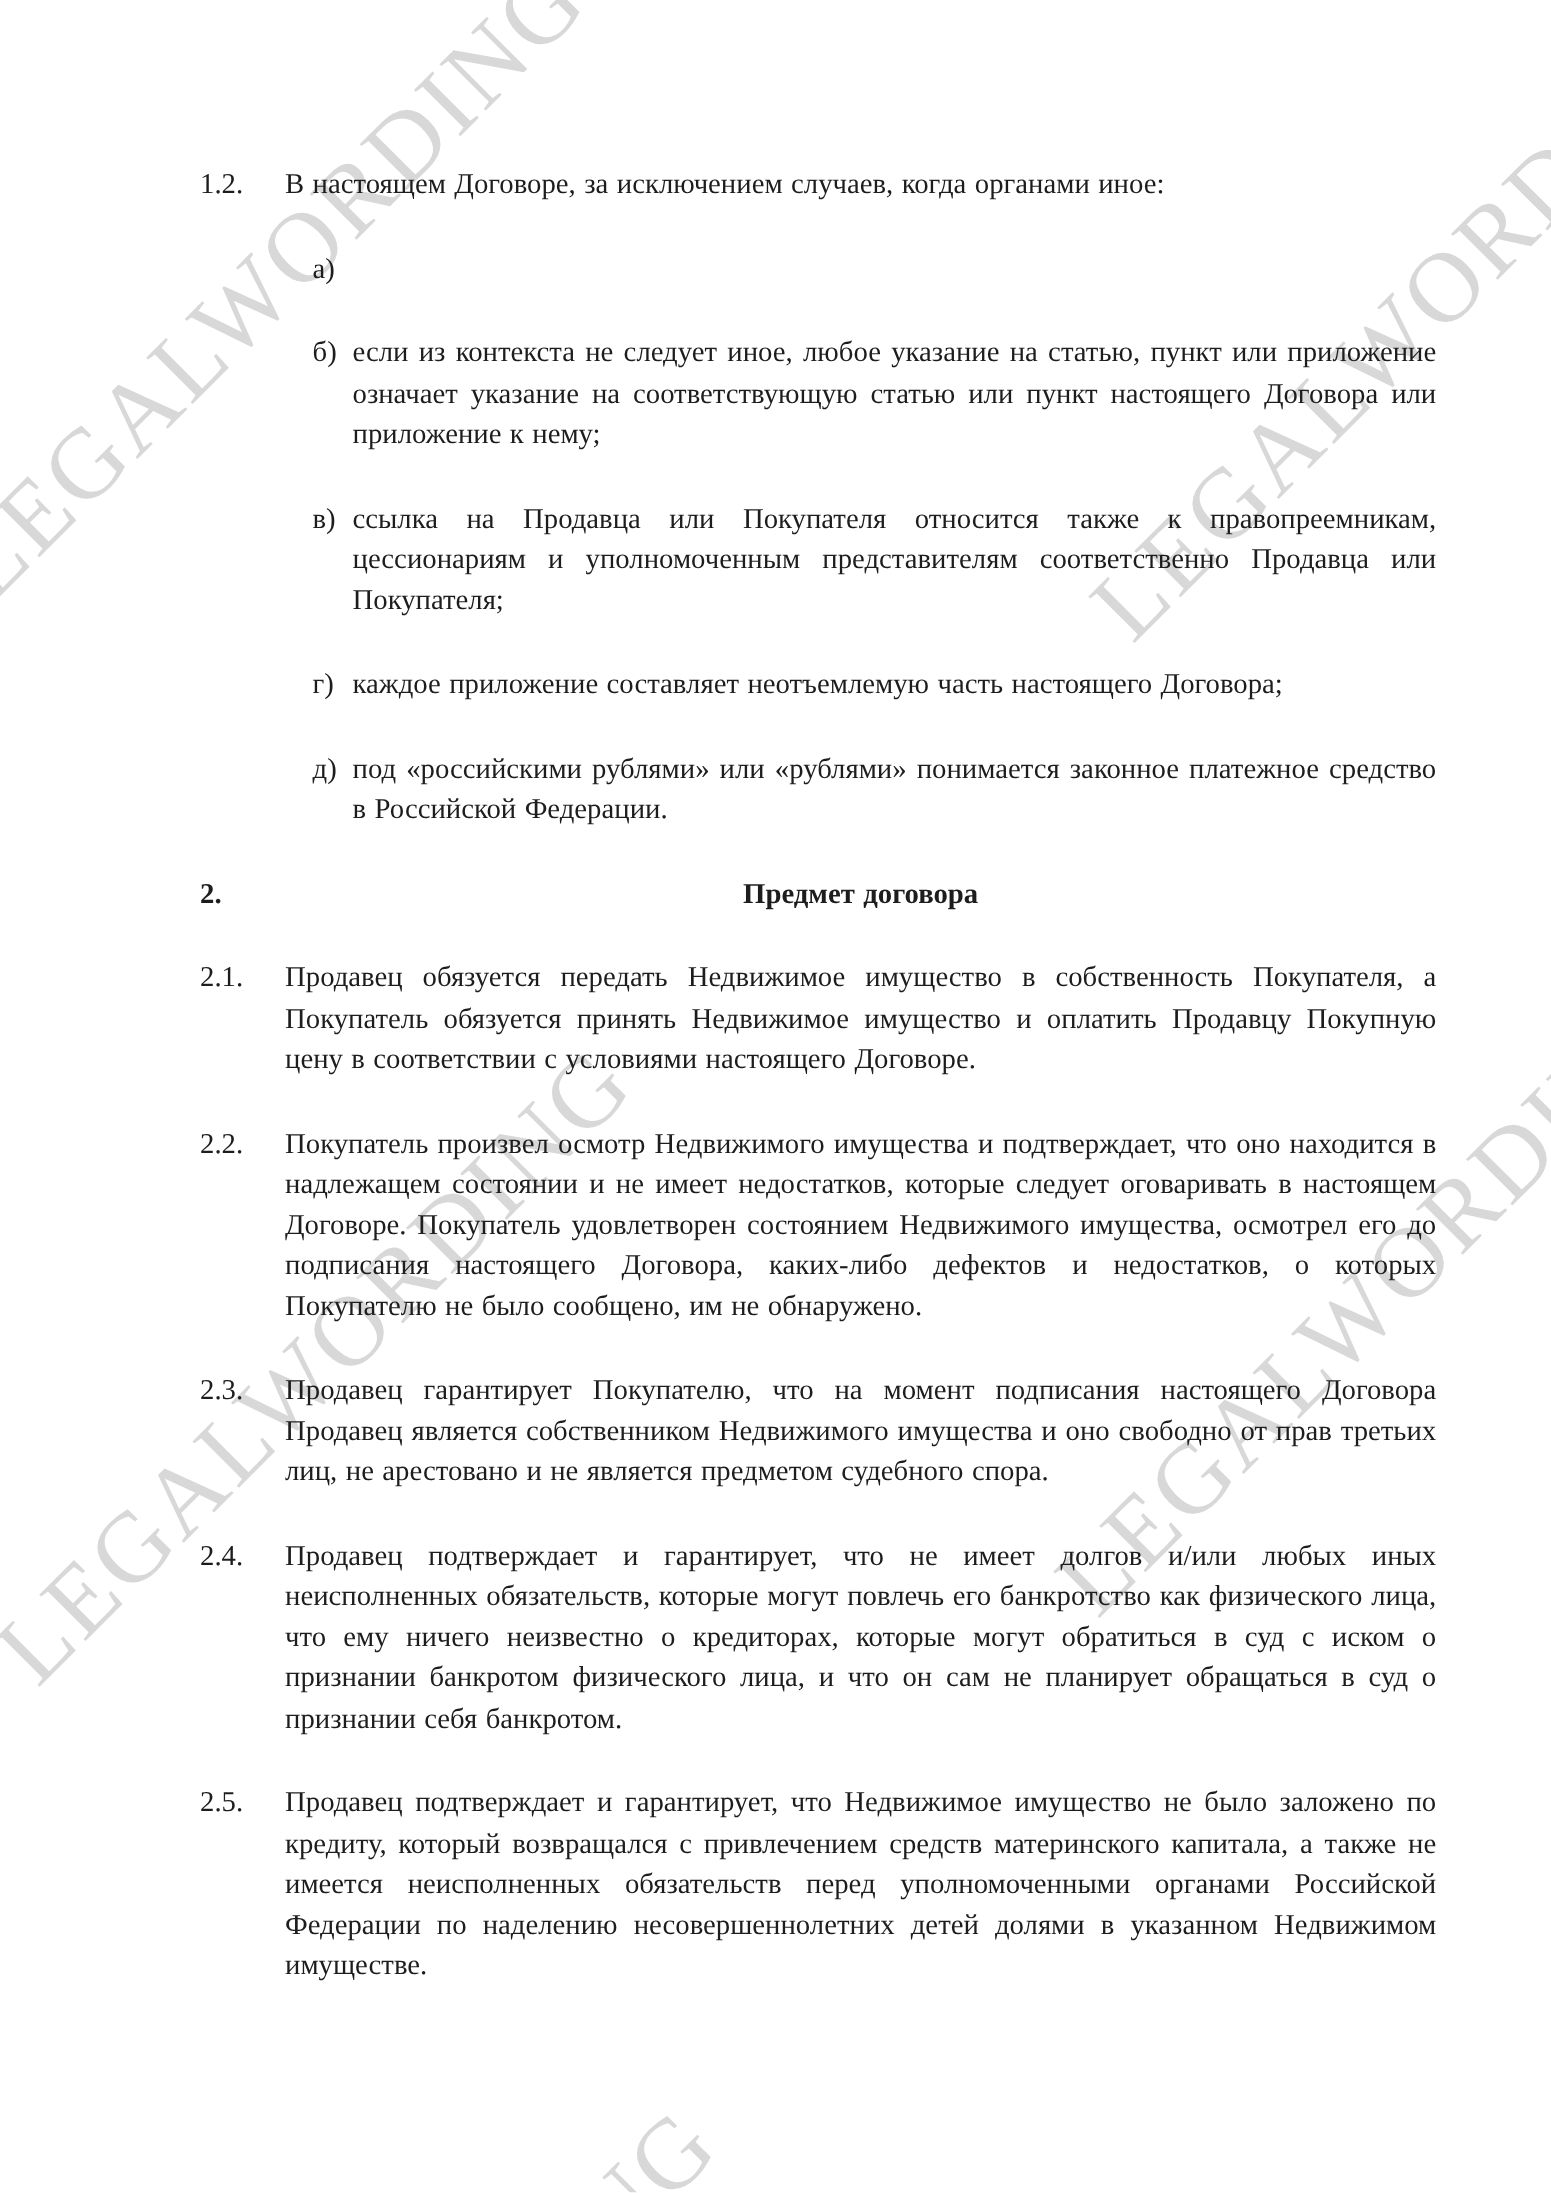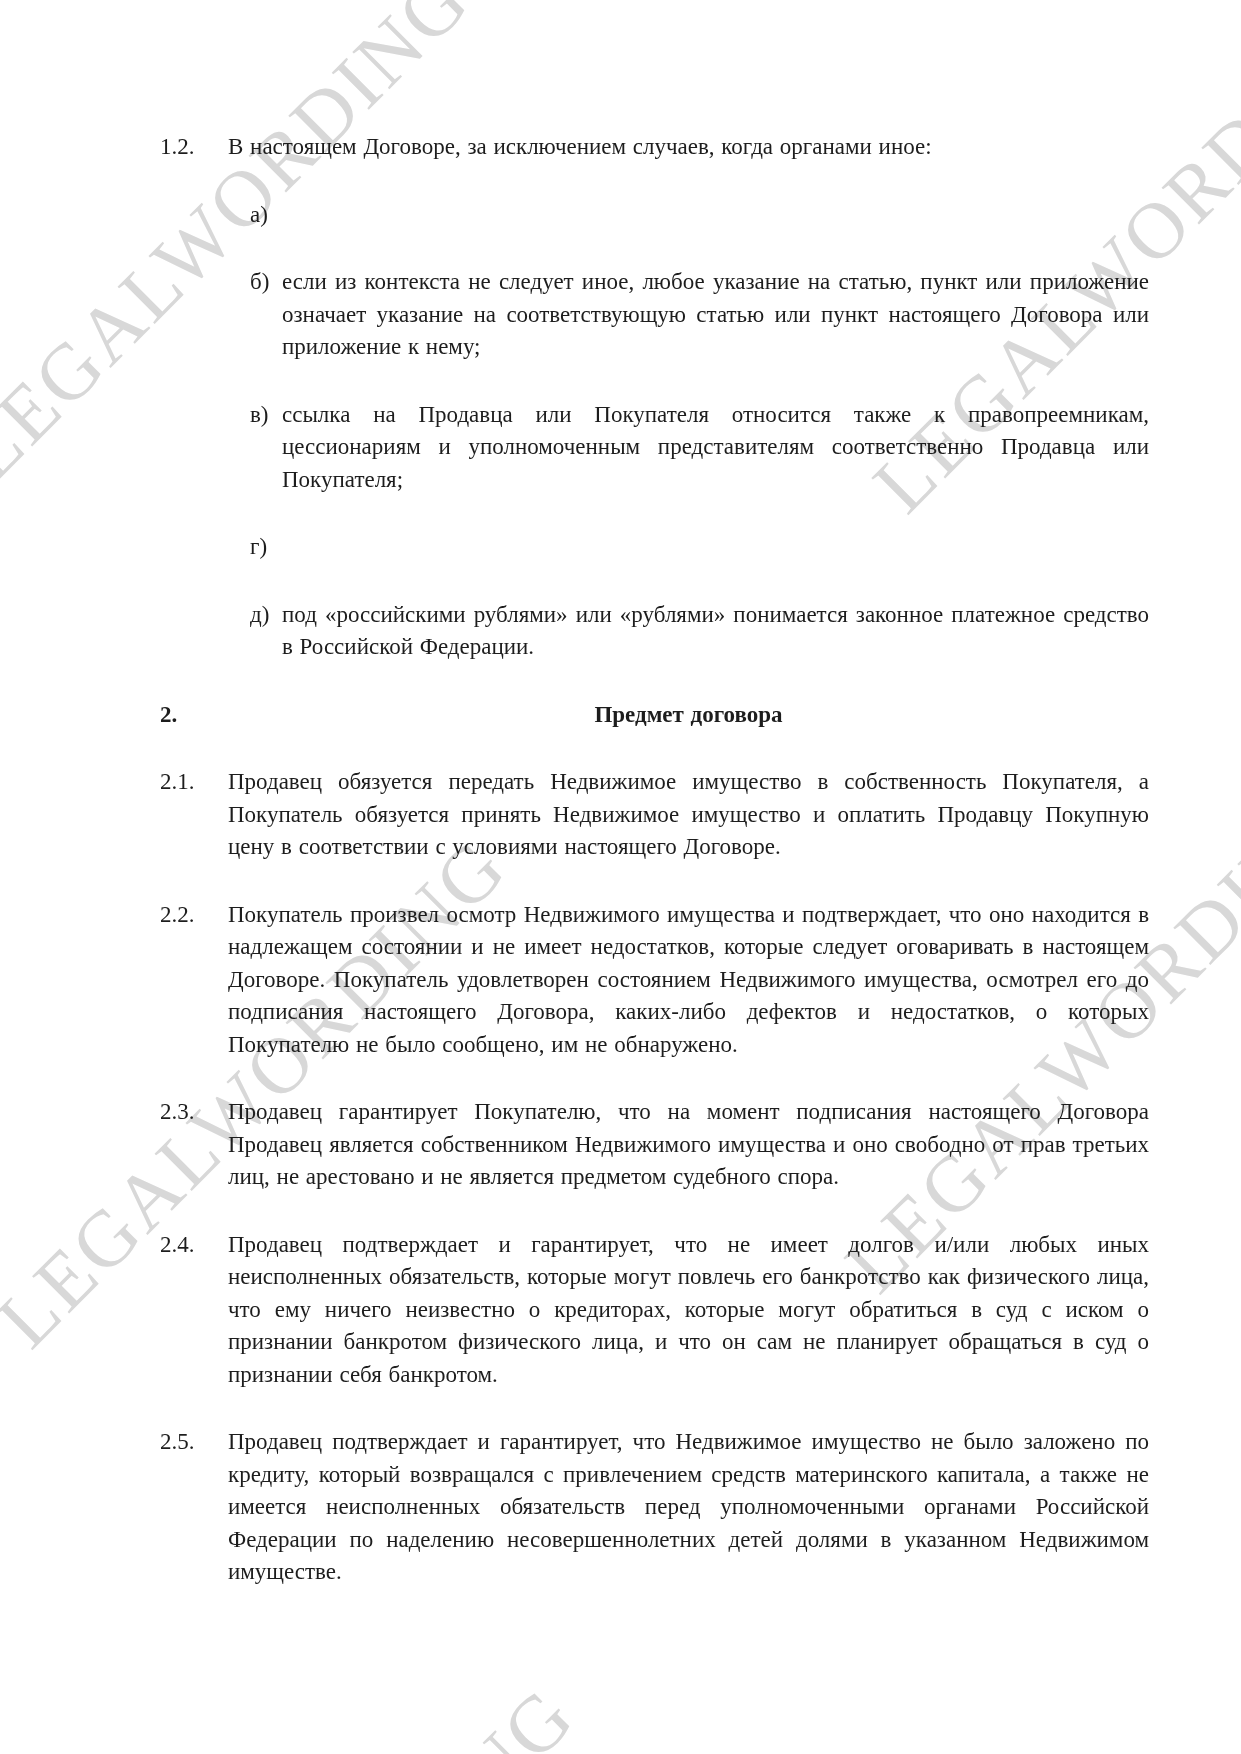--- a/index.html
+++ b/index.html
@@ -80,20 +80,21 @@
       <div class="row sub">
       <div class="num">б)</div>
       <div class="txt">если из контекста не следует иное, любое указание на статью, пункт или приложение означает указание на соответствующую статью или пункт настоящего Договора или приложение к нему;</div>
     </div>
       <div class="row sub">
       <div class="num">в)</div>
       <div class="txt">ссылка на Продавца или Покупателя относится также к правопреемникам, цессионариям и уполномоченным представителям соответственно Продавца или Покупателя;</div>
     </div>
       <div class="row sub">
       <div class="num">г)</div>
+      <div class="txt">каждое приложение составляет неотъемлемую часть настоящего Договора;</div>
     </div>
       <div class="row sub">
       <div class="num">д)</div>
       <div class="txt">под «российскими рублями» или «рублями» понимается законное платежное средство в Российской Федерации.</div>
     </div>
       <div class="row heading">
       <div class="num">2.</div>
       <div class="txt">Предмет договора</div>
     </div>
       <div class="row clause">

